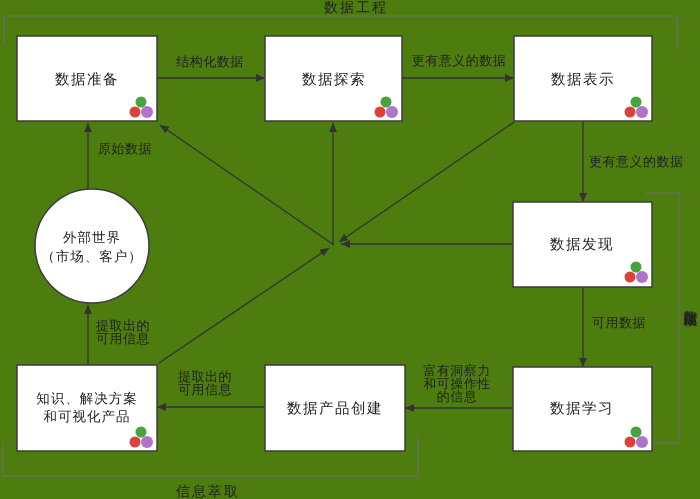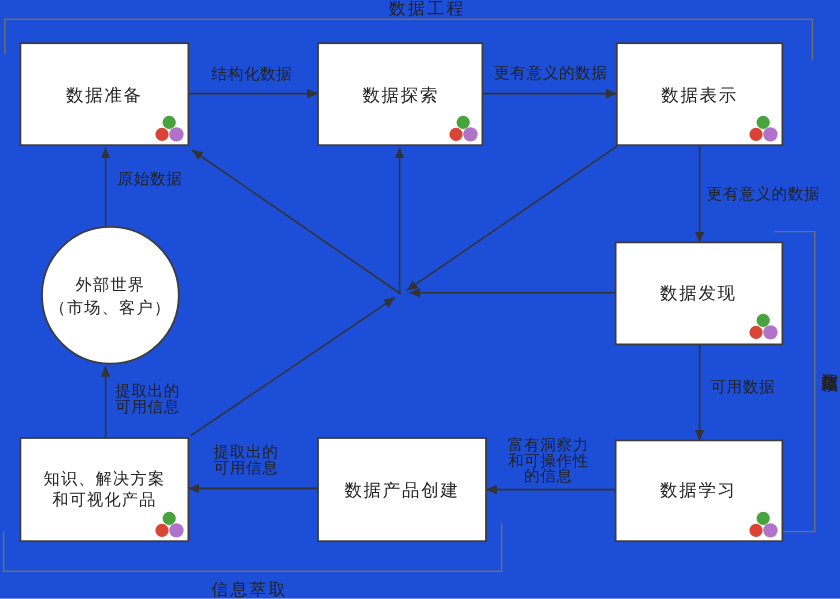--- a/index.html
+++ b/index.html
@@ -1,16 +1,16 @@
 <!DOCTYPE html>
 <html><head>
 <meta charset="utf-8">
 <style>
   html, body { margin: 0; padding: 0; background: #ffffff; }
-  .canvas { width: 700px; height: 499px; position: relative; background: #1d4ed8; }
+  .canvas { width: 700px; height: 499px; position: relative; background: #4d7c0f; }
   svg { display: block; }
   text {
     font-family: "DejaVu Sans", "Liberation Sans", sans-serif;
     fill: #222222;
   }
   .node { fill: #ffffff; stroke: #3c3c3c; stroke-width: 1.5; }
   .edge { stroke: #333333; stroke-width: 1.3; fill: none; }
   .bracket { fill: none; stroke: #6e6e6e; stroke-width: 1.2; }
   .node-label { font-size: 14.5px; letter-spacing: 1.5px; text-anchor: middle; }
   .node-label-sm { font-size: 13.5px; letter-spacing: 1px; text-anchor: middle; }

